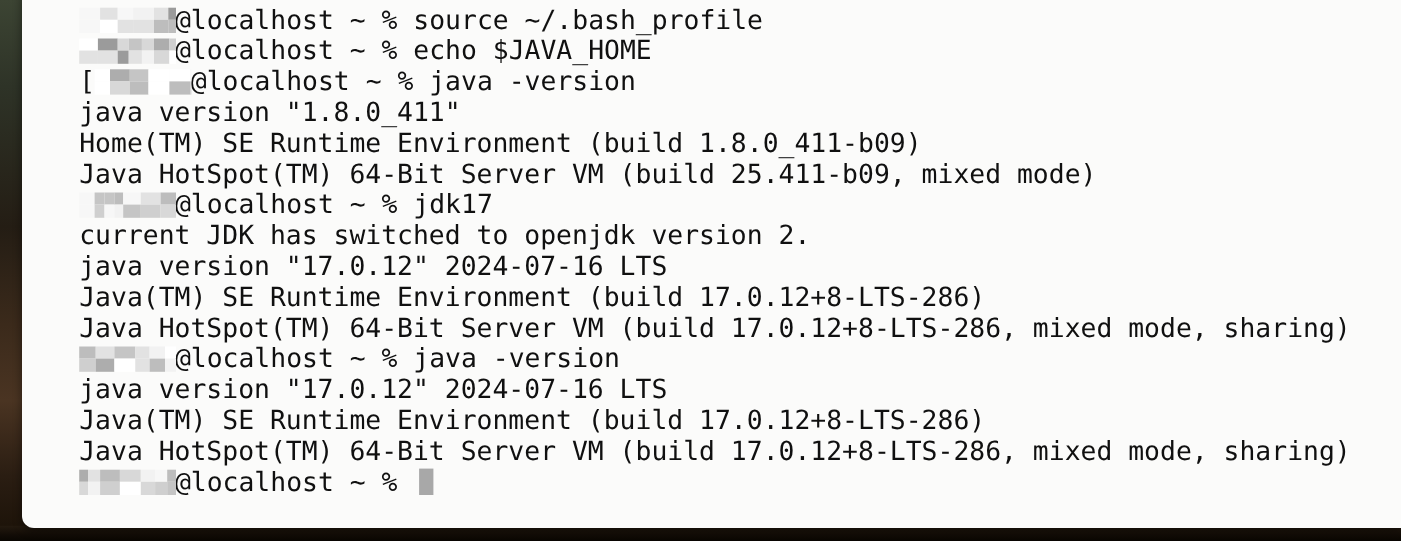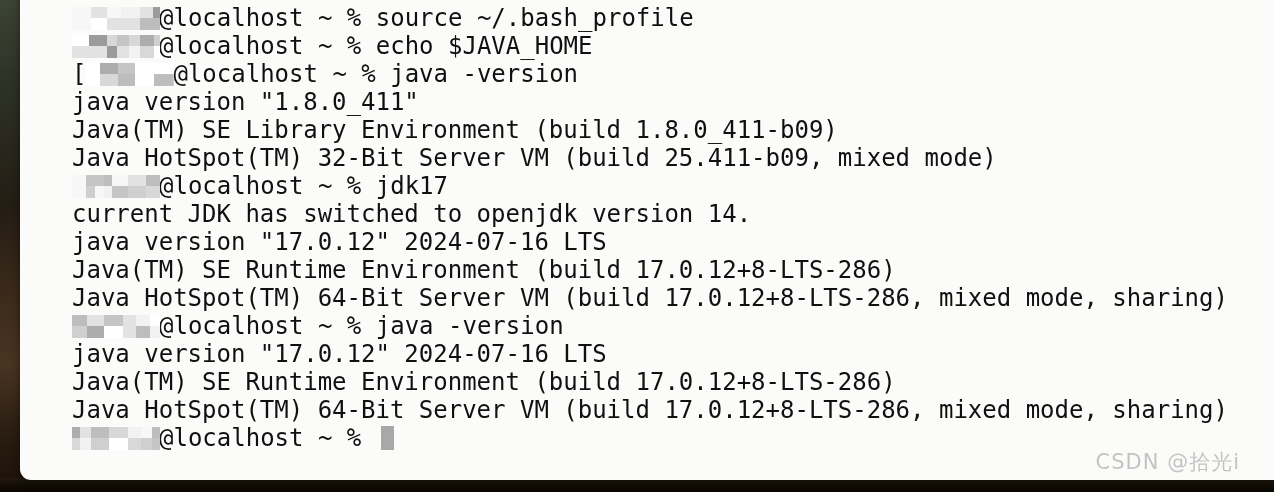--- a/index.html
+++ b/index.html
@@ -124,28 +124,27 @@
 
 <div id="desktop"></div>
 <div id="desktop-bottom"></div>
 
 <div id="terminal-window">
   <div id="terminal-body">
       <div class="line"><span class="redact" style="width: 88px;"><i style="left: 0px; width: 19px; top: 0px; height: 11px; background: rgb(247, 247, 247);"></i><i style="left: 0px; width: 19px; top: 11px; height: 12px; background: rgb(247, 247, 247);"></i><i style="left: 19px; width: 16px; top: 0px; height: 11px; background: rgb(226, 226, 226);"></i><i style="left: 19px; width: 16px; top: 11px; height: 12px; background: rgb(255, 255, 255);"></i><i style="left: 35px; width: 14px; top: 0px; height: 11px; background: rgb(247, 247, 247);"></i><i style="left: 35px; width: 14px; top: 11px; height: 12px; background: rgb(226, 226, 226);"></i><i style="left: 49px; width: 19px; top: 0px; height: 11px; background: rgb(242, 242, 242);"></i><i style="left: 49px; width: 19px; top: 11px; height: 12px; background: rgb(226, 226, 226);"></i><i style="left: 68px; width: 13px; top: 0px; height: 11px; background: rgb(226, 226, 226);"></i><i style="left: 68px; width: 13px; top: 11px; height: 12px; background: rgb(189, 189, 189);"></i><i style="left: 81px; width: 7px; top: 0px; height: 11px; background: rgb(155, 155, 155);"></i><i style="left: 81px; width: 7px; top: 11px; height: 12px; background: rgb(189, 189, 189);"></i></span><span class="txt">@localhost ~ % </span><span class="txt">source ~/.bash_profile</span></div>
       <div class="line"><span class="redact" style="width: 88px;"><i style="left: 0px; width: 17px; top: 0px; height: 11px; background: rgb(255, 255, 255);"></i><i style="left: 0px; width: 17px; top: 11px; height: 12px; background: rgb(226, 226, 226);"></i><i style="left: 17px; width: 18px; top: 0px; height: 11px; background: rgb(155, 155, 155);"></i><i style="left: 17px; width: 18px; top: 11px; height: 12px; background: rgb(226, 226, 226);"></i><i style="left: 35px; width: 10px; top: 0px; height: 11px; background: rgb(216, 216, 216);"></i><i style="left: 35px; width: 10px; top: 11px; height: 12px; background: rgb(155, 155, 155);"></i><i style="left: 45px; width: 12px; top: 0px; height: 11px; background: rgb(197, 197, 197);"></i><i style="left: 45px; width: 12px; top: 11px; height: 12px; background: rgb(226, 226, 226);"></i><i style="left: 57px; width: 11px; top: 0px; height: 11px; background: rgb(216, 216, 216);"></i><i style="left: 57px; width: 11px; top: 11px; height: 12px; background: rgb(242, 242, 242);"></i><i style="left: 68px; width: 14px; top: 0px; height: 11px; background: rgb(173, 173, 173);"></i><i style="left: 68px; width: 14px; top: 11px; height: 12px; background: rgb(216, 216, 216);"></i><i style="left: 82px; width: 6px; top: 0px; height: 11px; background: rgb(207, 207, 207);"></i><i style="left: 82px; width: 6px; top: 11px; height: 12px; background: rgb(255, 255, 255);"></i></span><span class="txt">@localhost ~ % </span><span class="txt">echo $JAVA_HOME</span></div>
       <div class="line"><span class="txt bracket">[</span><span class="redact" style="width: 88px;"><i style="left: 0px; width: 14px; top: 0px; height: 11px; background: rgb(255, 255, 255);"></i><i style="left: 0px; width: 14px; top: 11px; height: 12px; background: rgb(255, 255, 255);"></i><i style="left: 14px; width: 18px; top: 0px; height: 11px; background: rgb(173, 173, 173);"></i><i style="left: 14px; width: 18px; top: 11px; height: 12px; background: rgb(216, 216, 216);"></i><i style="left: 32px; width: 17px; top: 0px; height: 11px; background: rgb(197, 197, 197);"></i><i style="left: 32px; width: 17px; top: 11px; height: 12px; background: rgb(189, 189, 189);"></i><i style="left: 49px; width: 19px; top: 0px; height: 11px; background: rgb(255, 255, 255);"></i><i style="left: 49px; width: 19px; top: 11px; height: 12px; background: rgb(255, 255, 255);"></i><i style="left: 68px; width: 19px; top: 0px; height: 11px; background: rgb(255, 255, 255);"></i><i style="left: 68px; width: 19px; top: 11px; height: 12px; background: rgb(189, 189, 189);"></i><i style="left: 87px; width: 1px; top: 0px; height: 11px; background: rgb(247, 247, 247);"></i><i style="left: 87px; width: 1px; top: 11px; height: 12px; background: rgb(207, 207, 207);"></i></span><span class="txt">@localhost ~ % </span><span class="txt">java -version</span></div>
       <div class="line"><span class="txt">java version "1.8.0_411"</span></div>
-      <div class="line"><span class="txt">Java(TM) SE Library Environment (build 1.8.0_411-b09)</span></div>
-      <div class="line"><span class="txt">Java HotSpot(TM) 32-Bit Server VM (build 25.411-b09, mixed mode)</span></div>
+      <div class="line"><span class="txt">Home(TM) SE Runtime Environment (build 1.8.0_411-b09)</span></div>
+      <div class="line"><span class="txt">Java HotSpot(TM) 64-Bit Server VM (build 25.411-b09, mixed mode)</span></div>
       <div class="line"><span class="redact" style="width: 88px;"><i style="left: 0px; width: 14px; top: 0px; height: 11px; background: rgb(247, 247, 247);"></i><i style="left: 0px; width: 14px; top: 11px; height: 12px; background: rgb(247, 247, 247);"></i><i style="left: 14px; width: 9px; top: 0px; height: 11px; background: rgb(197, 197, 197);"></i><i style="left: 14px; width: 9px; top: 11px; height: 12px; background: rgb(207, 207, 207);"></i><i style="left: 23px; width: 9px; top: 0px; height: 11px; background: rgb(197, 197, 197);"></i><i style="left: 23px; width: 9px; top: 11px; height: 12px; background: rgb(247, 247, 247);"></i><i style="left: 32px; width: 8px; top: 0px; height: 11px; background: rgb(189, 189, 189);"></i><i style="left: 32px; width: 8px; top: 11px; height: 12px; background: rgb(242, 242, 242);"></i><i style="left: 40px; width: 16px; top: 0px; height: 11px; background: rgb(247, 247, 247);"></i><i style="left: 40px; width: 16px; top: 11px; height: 12px; background: rgb(197, 197, 197);"></i><i style="left: 56px; width: 18px; top: 0px; height: 11px; background: rgb(226, 226, 226);"></i><i style="left: 56px; width: 18px; top: 11px; height: 12px; background: rgb(207, 207, 207);"></i><i style="left: 74px; width: 14px; top: 0px; height: 11px; background: rgb(189, 189, 189);"></i><i style="left: 74px; width: 14px; top: 11px; height: 12px; background: rgb(216, 216, 216);"></i></span><span class="txt">@localhost ~ % </span><span class="txt">jdk17</span></div>
-      <div class="line"><span class="txt">current JDK has switched to openjdk version 14.</span></div>
+      <div class="line"><span class="txt">current JDK has switched to openjdk version 2.</span></div>
       <div class="line"><span class="txt">java version "17.0.12" 2024-07-16 LTS</span></div>
       <div class="line"><span class="txt">Java(TM) SE Runtime Environment (build 17.0.12+8-LTS-286)</span></div>
       <div class="line"><span class="txt">Java HotSpot(TM) 64-Bit Server VM (build 17.0.12+8-LTS-286, mixed mode, sharing)</span></div>
       <div class="line"><span class="redact" style="width: 88px;"><i style="left: 0px; width: 15px; top: 0px; height: 11px; background: rgb(189, 189, 189);"></i><i style="left: 0px; width: 15px; top: 11px; height: 12px; background: rgb(207, 207, 207);"></i><i style="left: 15px; width: 17px; top: 0px; height: 11px; background: rgb(226, 226, 226);"></i><i style="left: 15px; width: 17px; top: 11px; height: 12px; background: rgb(173, 173, 173);"></i><i style="left: 32px; width: 19px; top: 0px; height: 11px; background: rgb(197, 197, 197);"></i><i style="left: 32px; width: 19px; top: 11px; height: 12px; background: rgb(255, 255, 255);"></i><i style="left: 51px; width: 13px; top: 0px; height: 11px; background: rgb(226, 226, 226);"></i><i style="left: 51px; width: 13px; top: 11px; height: 12px; background: rgb(226, 226, 226);"></i><i style="left: 64px; width: 14px; top: 0px; height: 11px; background: rgb(242, 242, 242);"></i><i style="left: 64px; width: 14px; top: 11px; height: 12px; background: rgb(189, 189, 189);"></i><i style="left: 78px; width: 10px; top: 0px; height: 11px; background: rgb(255, 255, 255);"></i><i style="left: 78px; width: 10px; top: 11px; height: 12px; background: rgb(242, 242, 242);"></i></span><span class="txt">@localhost ~ % </span><span class="txt">java -version</span></div>
       <div class="line"><span class="txt">java version "17.0.12" 2024-07-16 LTS</span></div>
       <div class="line"><span class="txt">Java(TM) SE Runtime Environment (build 17.0.12+8-LTS-286)</span></div>
       <div class="line"><span class="txt">Java HotSpot(TM) 64-Bit Server VM (build 17.0.12+8-LTS-286, mixed mode, sharing)</span></div>
       <div class="line"><span class="redact" style="width: 88px;"><i style="left: 0px; width: 8px; top: 0px; height: 11px; background: rgb(173, 173, 173);"></i><i style="left: 0px; width: 8px; top: 11px; height: 12px; background: rgb(216, 216, 216);"></i><i style="left: 8px; width: 11px; top: 0px; height: 11px; background: rgb(226, 226, 226);"></i><i style="left: 8px; width: 11px; top: 11px; height: 12px; background: rgb(242, 242, 242);"></i><i style="left: 19px; width: 18px; top: 0px; height: 11px; background: rgb(189, 189, 189);"></i><i style="left: 19px; width: 18px; top: 11px; height: 12px; background: rgb(207, 207, 207);"></i><i style="left: 37px; width: 19px; top: 0px; height: 11px; background: rgb(216, 216, 216);"></i><i style="left: 37px; width: 19px; top: 11px; height: 12px; background: rgb(255, 255, 255);"></i><i style="left: 56px; width: 13px; top: 0px; height: 11px; background: rgb(242, 242, 242);"></i><i style="left: 56px; width: 13px; top: 11px; height: 12px; background: rgb(216, 216, 216);"></i><i style="left: 69px; width: 11px; top: 0px; height: 11px; background: rgb(247, 247, 247);"></i><i style="left: 69px; width: 11px; top: 11px; height: 12px; background: rgb(207, 207, 207);"></i><i style="left: 80px; width: 8px; top: 0px; height: 11px; background: rgb(189, 189, 189);"></i><i style="left: 80px; width: 8px; top: 11px; height: 12px; background: rgb(197, 197, 197);"></i></span><span class="txt">@localhost ~ % </span><span class="txt"></span><span class="cursor"></span></div>
     </div>
 
-  <div id="watermark-csdn">CSDN @拾光i</div>
 </div>
 
 </body></html>

